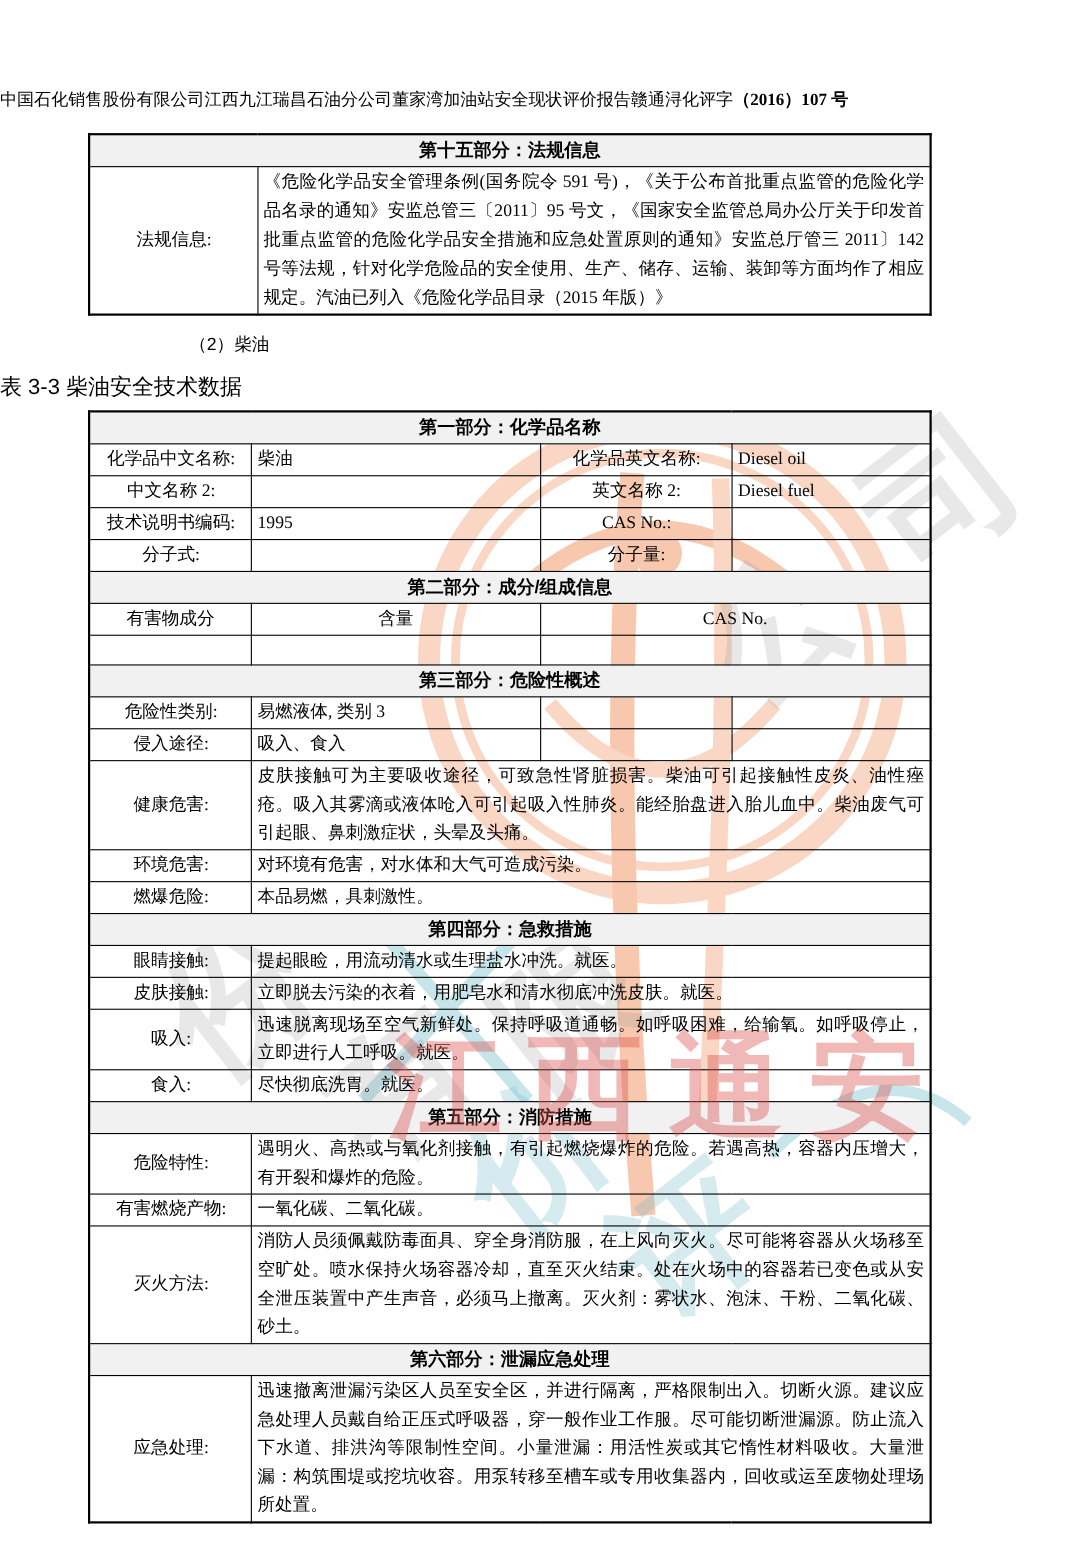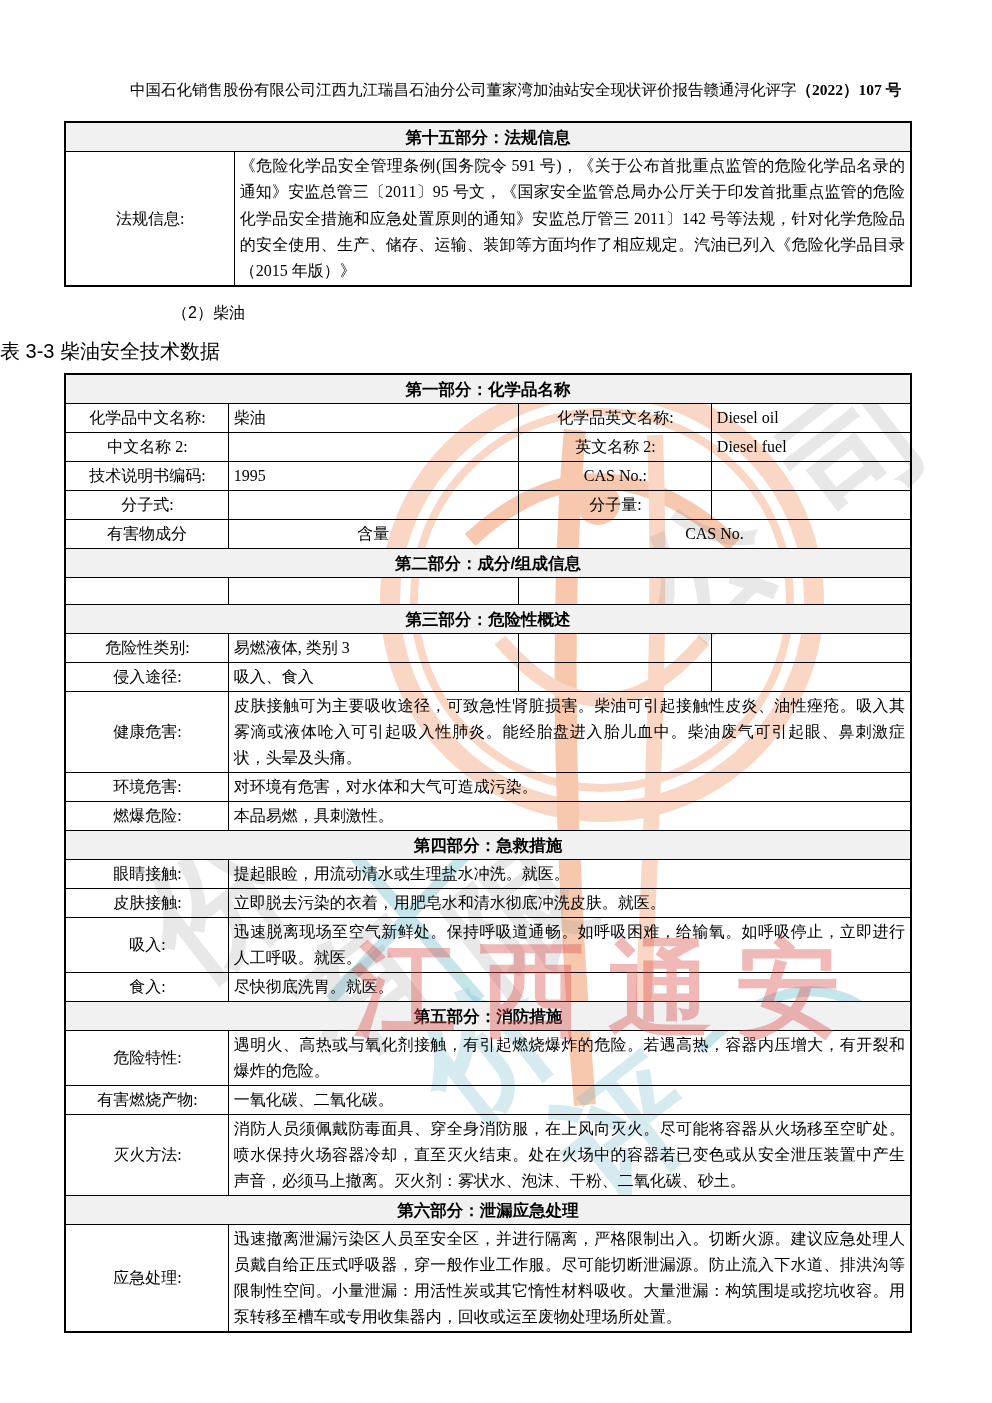--- a/index.html
+++ b/index.html
@@ -5,26 +5,26 @@
   * { margin:0; padding:0; box-sizing:border-box; }
   html,body { background:#ffffff; }
   .page {
     position:relative; width:992px; height:1403px; background:#fff;
     font-family:"Liberation Serif","DejaVu Serif",serif; color:#000;
     overflow:hidden;
   }
   .content { position:relative; z-index:2; padding-top:80px; }
   
   .doc-header {
-    margin-left:130px; width:767px; display:flex; justify-content:space-between;
+    width:767px; display:flex; justify-content:space-between;
     font-size:15.5px; white-space:nowrap;
   }
   .doc-header .num { font-weight:bold; }
   
-  table { border-collapse:collapse; table-layout:fixed; margin-left:64px; width:848px;
+  table { border-collapse:collapse; table-layout:fixed; margin-left:80px; width:767px;
           font-size:16px; line-height:26px; }
   table, tr, td { border:1px solid #000; }
   table { border-width:2px; }
   td { padding:1px 5px; height:27px; vertical-align:middle; background:transparent; }
   td.sec {
     text-align:center; font-weight:bold; background:#f1f1f1; font-size:16.5px;
     font-family:"Liberation Sans","DejaVu Sans",sans-serif;
   }
   td.lbl { text-align:center; padding-right:4px; }
   td.val { text-align:left; text-align:justify; }
@@ -84,21 +84,21 @@
     <span class="wm-char" style="left:455px; top:830px;">限</span>
     <span class="wm-char cyan" style="left:420px; top:960px;">价</span>
     <span class="wm-char cyan" style="left:560px; top:1040px;">评</span>
   </div>
 
   <div class="content">
 
     <div class="doc-header">
       <span>中国石化销售股份有限公司江西九江瑞昌石油分公司董家湾加油站安全现状评价报告</span>
       <span>
-        <span>赣通浔化评字</span><span class="num">（2022）107 号</span>
+        <span>赣通浔化评字</span><span class="num">（2016）107 号</span>
       </span>
     </div>
 
     <table class="law-table">
       <colgroup>
           <col style="width:20%">
           <col style="width:80%">
         </colgroup>
       <tbody>
           <tr>
@@ -145,28 +145,28 @@
         <td class="val"></td>
       </tr>
       <tr>
         <td class="lbl">分子式:</td>
         <td class="val"></td>
         <td class="lbl">分子量:</td>
         <td class="val"></td>
       </tr>
 
       <tr>
+        <td class="sec" colspan="4">第二部分：成分/组成信息</td>
+      </tr>
+      <tr>
         <td class="ctr">有害物成分</td>
         <td class="ctr">含量</td>
         <td class="ctr" colspan="2">CAS No.</td>
       </tr>
       <tr>
-        <td class="sec" colspan="4">第二部分：成分/组成信息</td>
-      </tr>
-      <tr>
         <td></td>
         <td></td>
         <td colspan="2"></td>
       </tr>
 
       <tr>
         <td class="sec" colspan="4">第三部分：危险性概述</td>
       </tr>
       <tr>
         <td class="lbl">危险性类别:</td>

